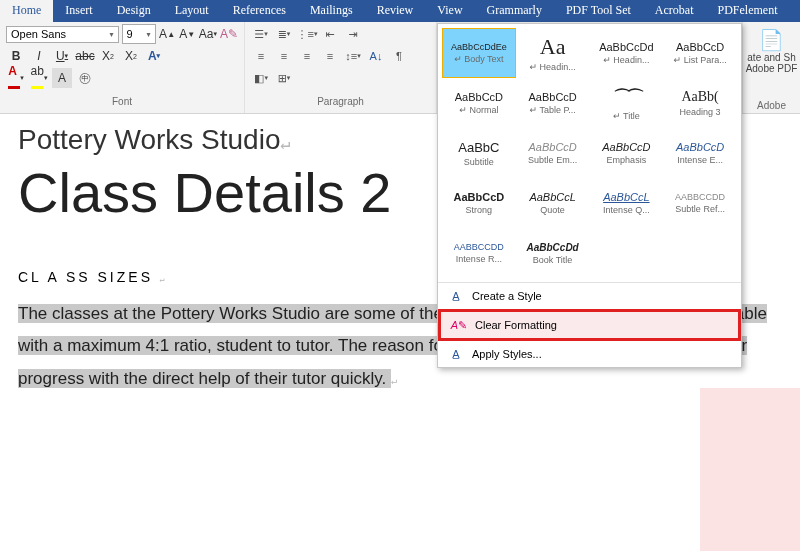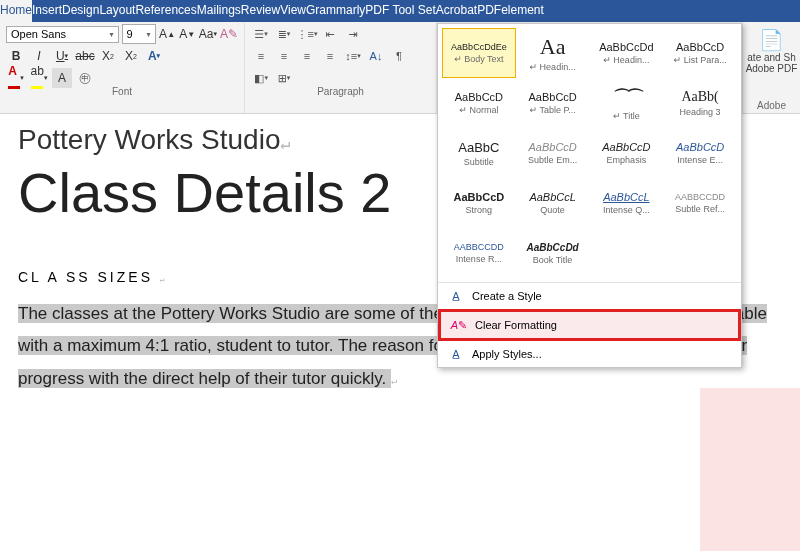--- a/index.html
+++ b/index.html
@@ -1,26 +1,26 @@
 <!DOCTYPE html>
 <html><head>
 <meta charset="utf-8">
 <style>
 * { box-sizing: border-box; margin: 0; padding: 0; font-family: 'Segoe UI', Arial, sans-serif; }
 body { width: 800px; height: 551px; overflow: hidden; background: #fff; position: relative; }
 
 
 .ribbon-tabs { display: flex; background: linear-gradient(#2b579a, #2b579a); height: 22px; color: #fff; font-size: 12px; }
-.ribbon-tabs .tab { padding: 3px 0; cursor: pointer; }
+.ribbon-tabs .tab { padding: 3px 12px; cursor: pointer; font-family: Liberation Serif, serif; }
 .ribbon-tabs .tab.active { background: #f3f3f3; color: #2b579a; }
 
 
 .ribbon { display: flex; background: #f3f3f3; border-bottom: 1px solid #d4d4d4; height: 92px; }
 .group { border-right: 1px solid #e1e1e1; padding: 2px 6px; display: flex; flex-direction: column; position: relative; }
-.group-label { text-align: center; font-size: 10px; color: #6a6a6a; position: absolute; bottom: 16px; left: 0; right: 0; }
+.group-label { text-align: center; font-size: 10px; color: #6a6a6a; position: absolute; bottom: 6px; left: 0; right: 0; }
 .row { display: flex; align-items: center; gap: 3px; margin-bottom: 2px; }
 
 .font-box, .size-box { border: 1px solid #ababab; background: #fff; font-size: 11px; padding: 1px 4px; display: flex; align-items: center; }
 .font-box { width: 130px; height: 17px; }
 .size-box { width: 38px; height: 20px; }
 .drop { margin-left: auto; font-size: 8px; color: #666; }
 
 .btn { width: 20px; height: 20px; display: inline-flex; align-items: center; justify-content: center; font-size: 12px; cursor: pointer; color: #333; }
 .style-cell { width: 68px; height: 50px; border: 1px solid transparent; display: inline-flex; flex-direction: column; align-items: center; justify-content: center; font-size: 10px; padding: 2px; cursor: pointer; }
 .style-preview { font-size: 12px; color: #222; margin-bottom: 2px; }
@@ -147,21 +147,21 @@
 
 <div class="adobe-panel">
   <div class="adobe-icon">📄</div>
   <div>ate and Sh</div>
   <div>Adobe PDF</div>
   <div style="position:absolute;bottom:2px;left:0;right:0;font-size:10px;color:#6a6a6a">Adobe</div>
 </div>
 
 <div class="styles-dropdown">
   <div class="styles-grid" id="styles-grid">
-      <div class="style-cell" style="border: 1px solid rgb(240, 176, 0); background: #fef9c3;">
+      <div class="style-cell" style="border: 1px solid rgb(240, 176, 0); background: #7dd3fc;">
         <div class="style-preview" style="font-size:9px">AaBbCcDdEe</div>
         <div class="style-name">↵ Body Text</div>
       </div>
       <div class="style-cell">
         <div class="style-preview" style="font-size:22px;font-family:Georgia,serif">Aa</div>
         <div class="style-name">↵ Headin...</div>
       </div>
       <div class="style-cell">
         <div class="style-preview" style="font-size:11px">AaBbCcDd</div>
         <div class="style-name">↵ Headin...</div>

